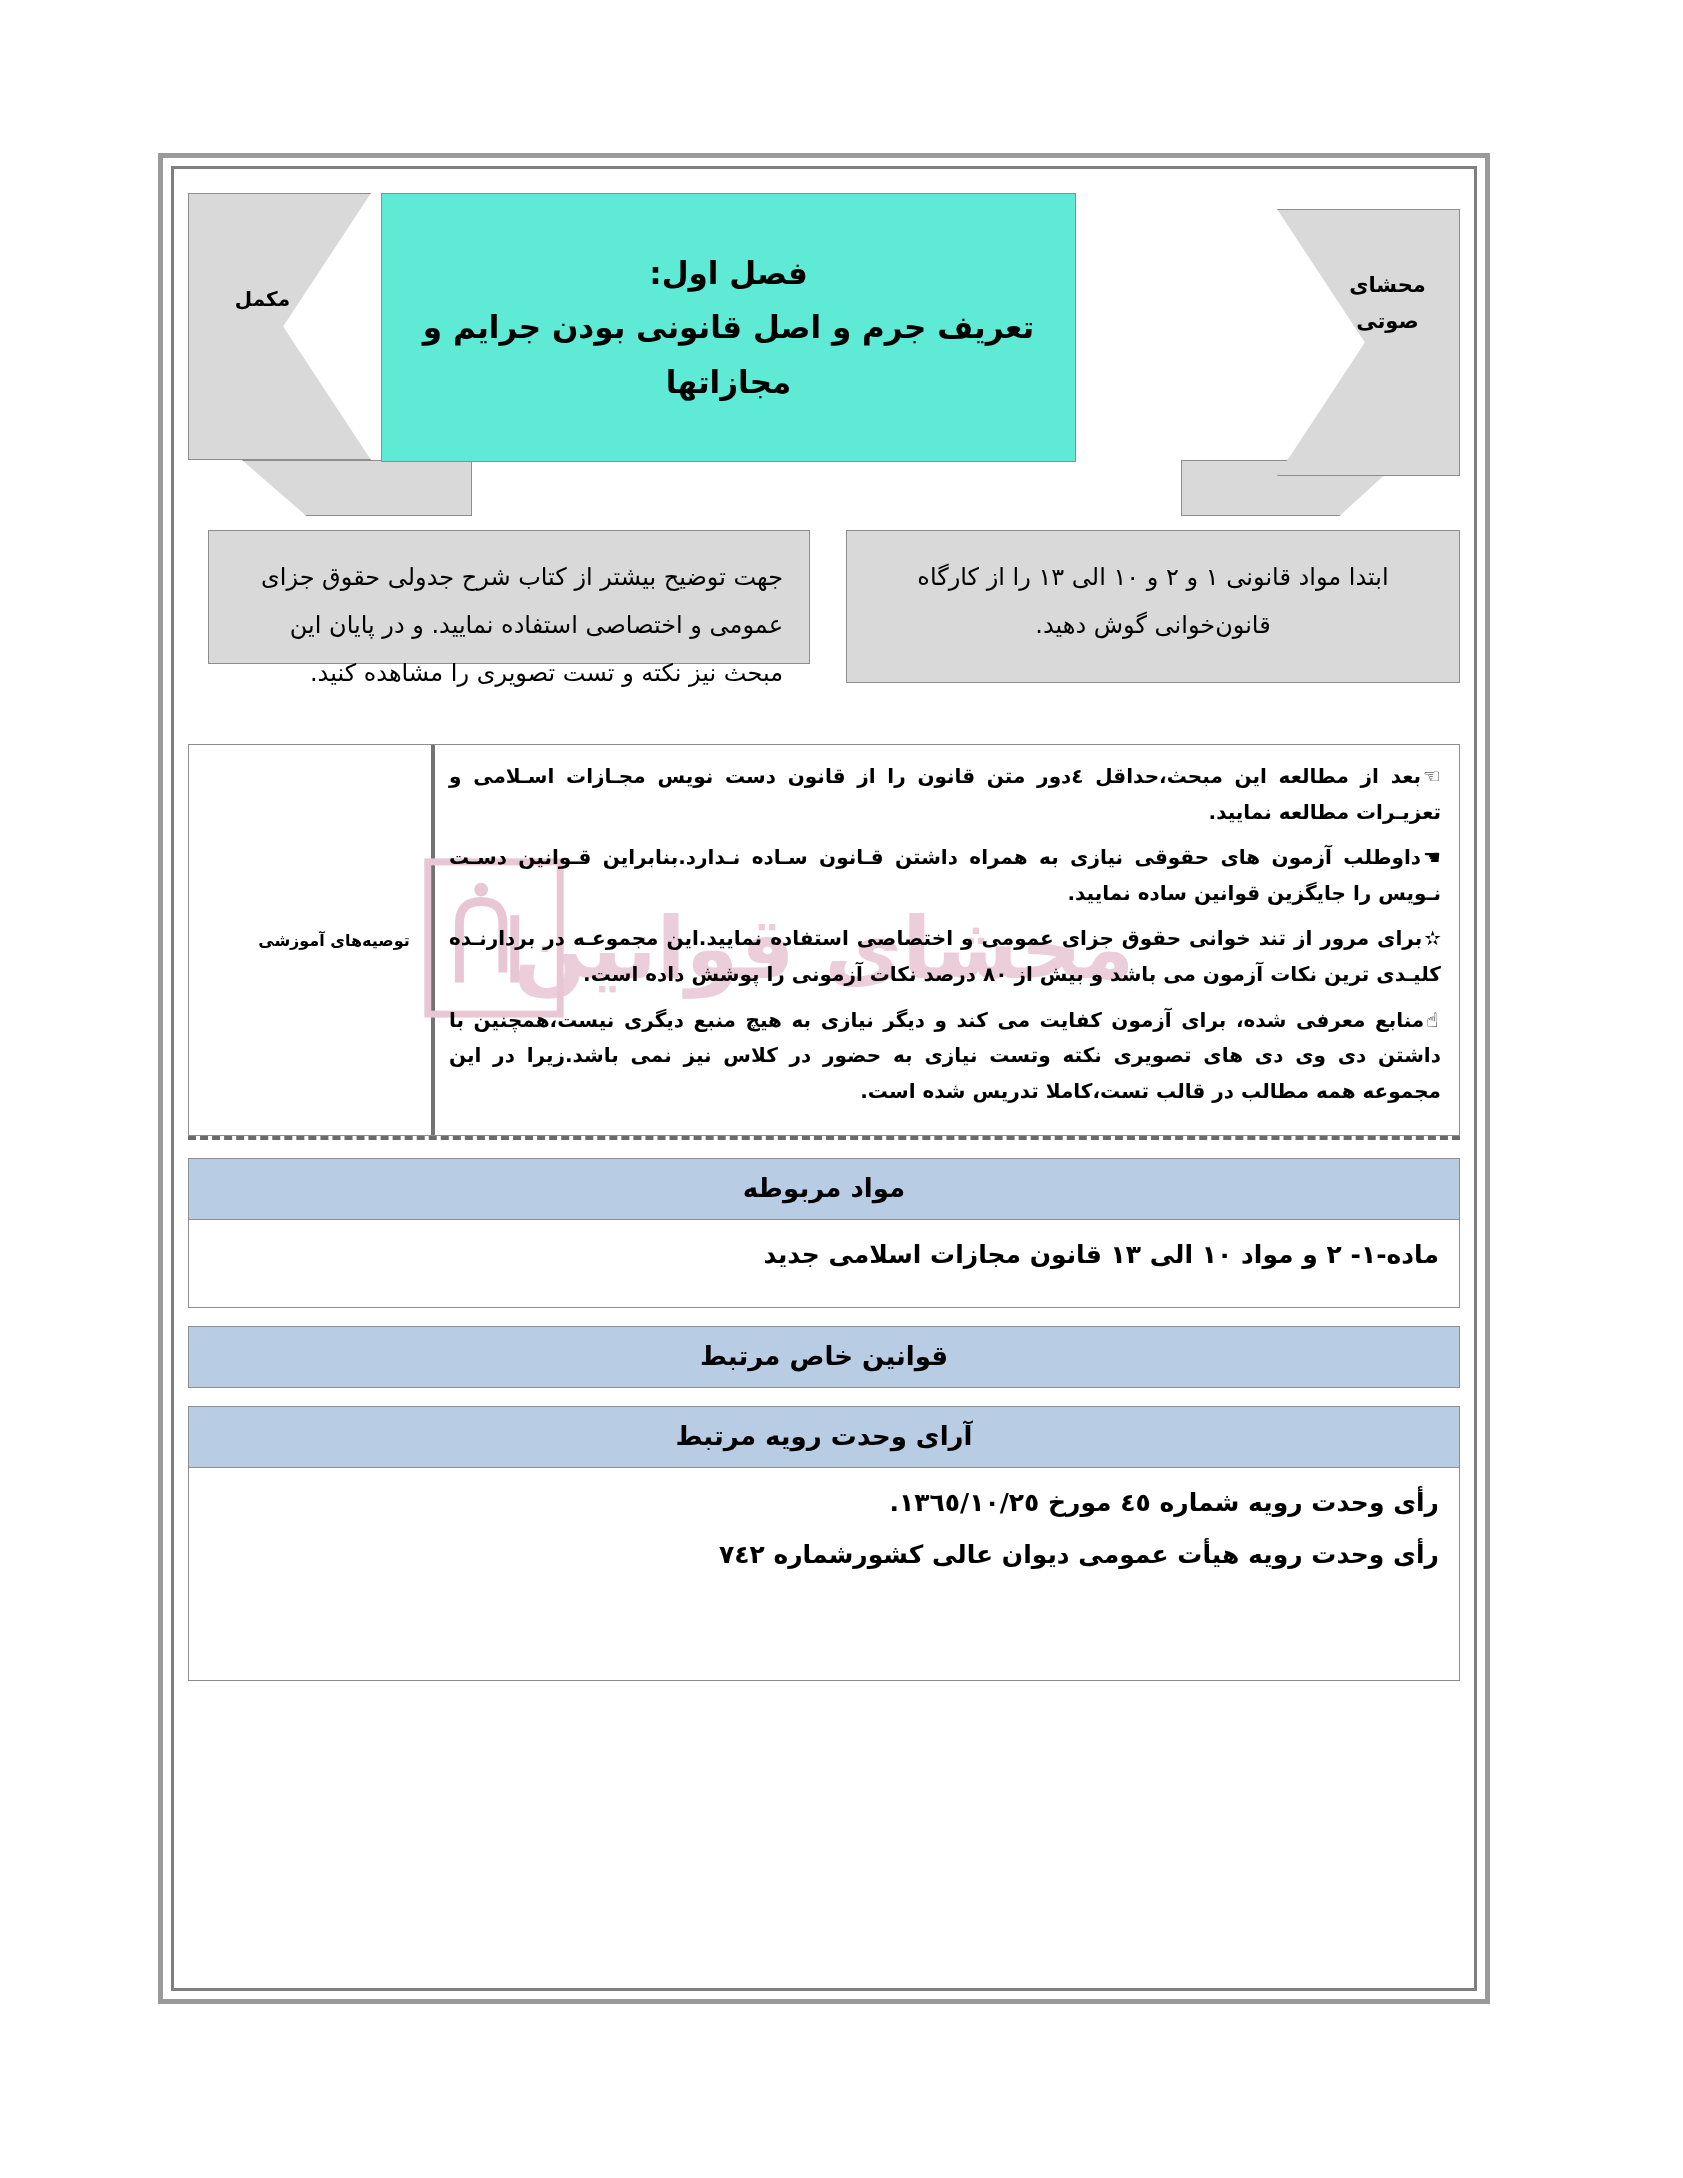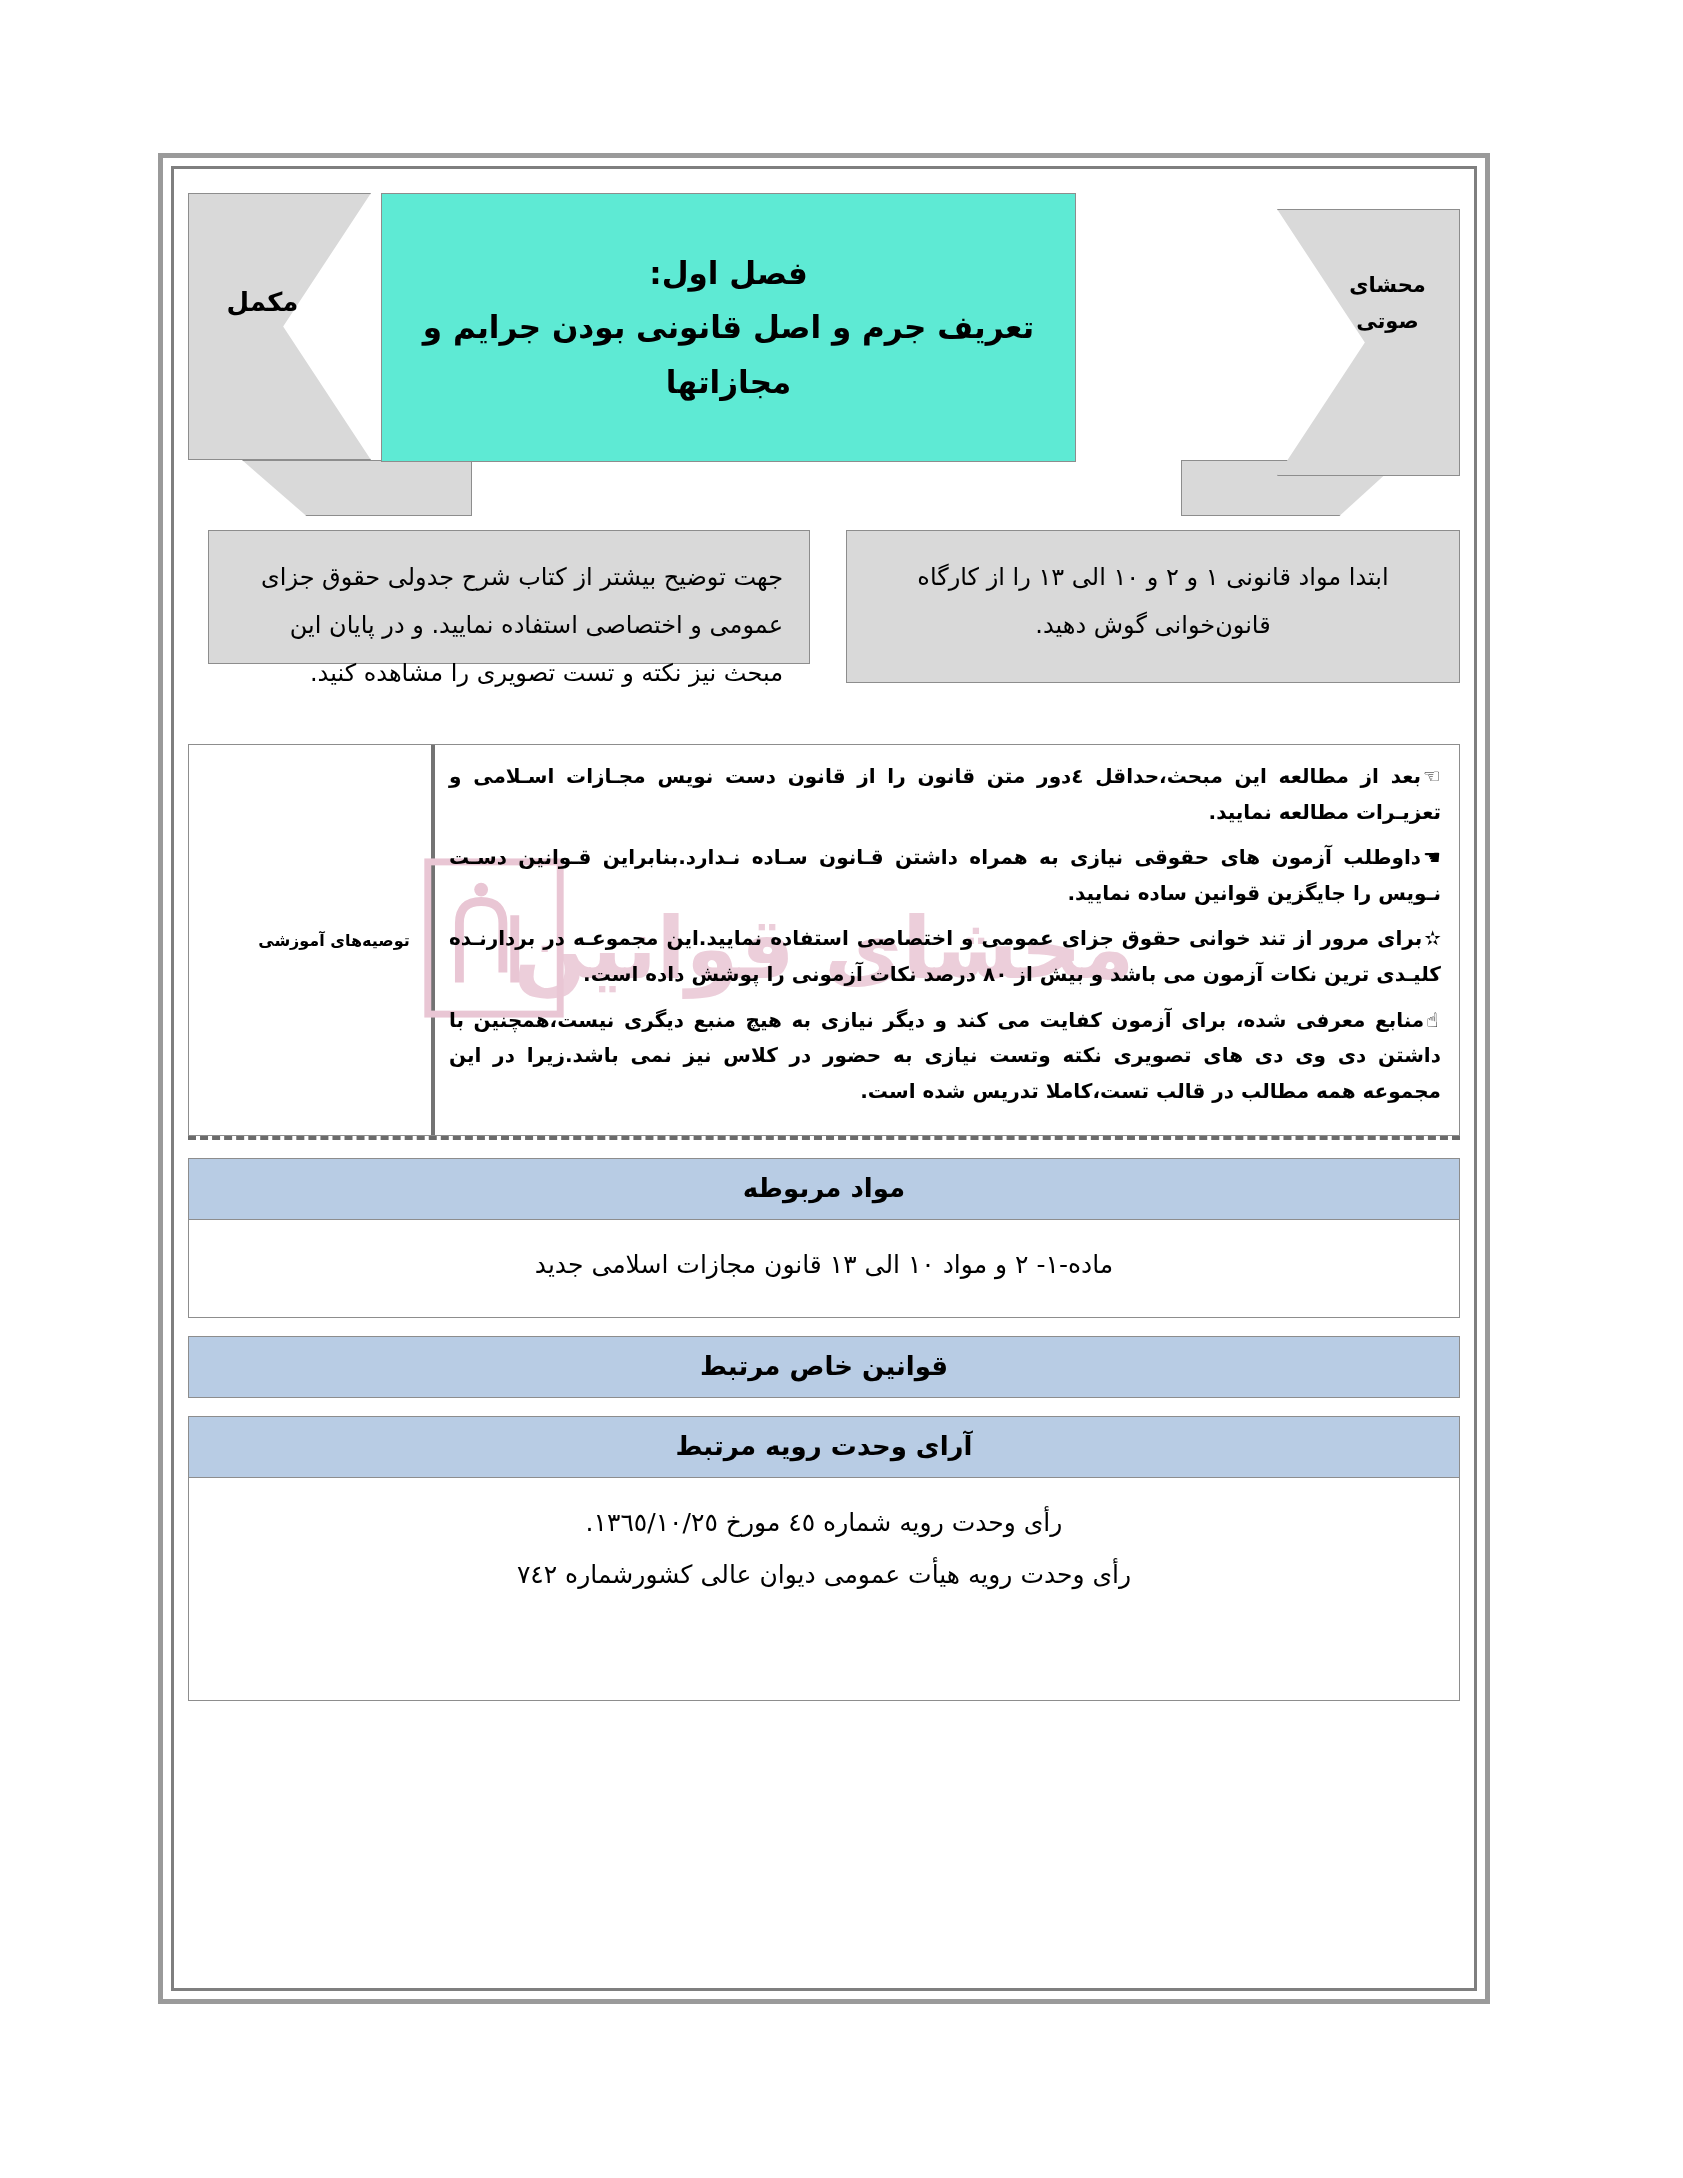--- a/index.html
+++ b/index.html
@@ -107,21 +107,21 @@
     border: 1px solid #8d8d8d;
     clip-path: polygon(0% 0%, 100% 0%, 52% 50%, 100% 100%, 0% 100%);
   }
   .flag-left .lbl {
     position: absolute;
     left: 20px;
     top: 94px;
     width: 109px;
     text-align: center;
     font-weight: bold;
-    font-size: 26px;
+    font-size: 20px;
   }
 
   
   .tail-right {
     position: absolute;
     right: 59px;
     top: 279px;
     width: 218px;
     height: 54px;
     background: #d9d9d9;
@@ -247,25 +247,25 @@
     background: #b8cce4;
     border: 1px solid #8d8d8d;
     text-align: center;
     font-weight: bold;
     font-size: 26px;
     padding: 14px 0 16px 0;
   }
   .sec-body {
     border: 1px solid #8d8d8d;
     border-top: none;
-    padding: 22px 20px 22px 20px;
+    padding: 12px 20px 22px 20px;
     font-size: 25px;
     line-height: 1.85;
-    text-align: center;
-    font-weight: normal;
+    text-align: right;
+    font-weight: bold;
   }
   .sec-body.tall { min-height: 149px; }
   .sec-body.tall2 { min-height: 178px; }
   .sec-body p { margin: 0 0 6px 0; }
 </style>
 </head>
 <body>
 
 <div class="page">
   <div class="page-inner">

